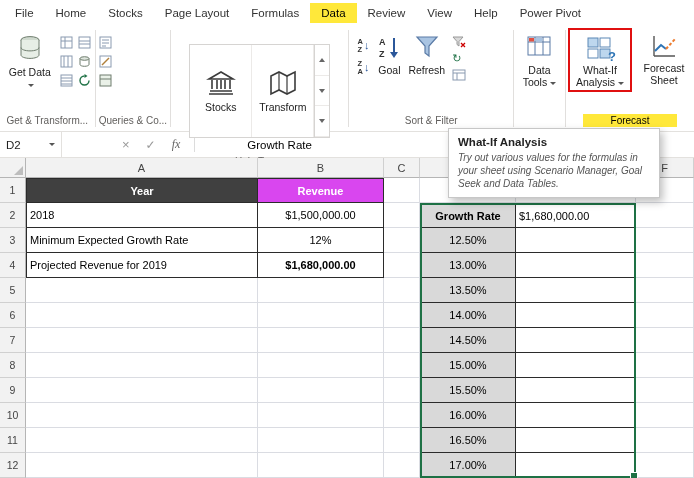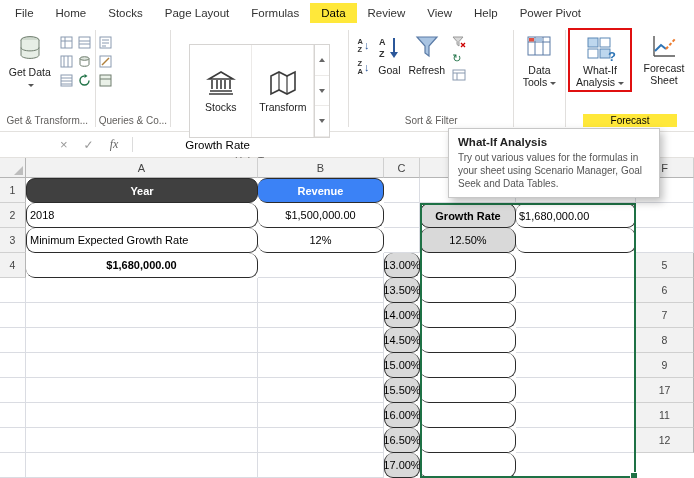--- a/index.html
+++ b/index.html
@@ -64,40 +64,40 @@
   .c  { border-right:1px solid #dadce2; border-bottom:1px solid #dadce2; background:#fff;
         font-size:11px; color:#000; display:flex; align-items:center; padding:0 3px;
         white-space:nowrap; overflow:hidden; }
   .ch { background:#f2f2f2; justify-content:center; color:#444; border-right:1px solid #d0d0d0;
         border-bottom:1px solid #b5b5b5; }
   .rh { background:#f2f2f2; justify-content:center; color:#444; font-size:10.5px;
         border-right:1px solid #b5b5b5; border-bottom:1px solid #d0d0d0; }
   .corner { background:#f2f2f2; position:relative; border-right:1px solid #b5b5b5; border-bottom:1px solid #b5b5b5; }
   .corner .tri { position:absolute; right:2px; bottom:2px; width:0; height:0;
                  border-left:9px solid transparent; border-bottom:9px solid #bdbdbd; }
-  .bd { border-right:1px solid #2b2b2b; border-bottom:1px solid #2b2b2b;border-radius:9px; }
+  .bd { border-right:1px solid #2b2b2b; border-bottom:1px solid #2b2b2b; }
   .bl { border-left:1px solid #2b2b2b; }
   .bt { border-top:1px solid #2b2b2b; }
   .dark-h  { background:#404040; color:#fff; font-weight:bold; justify-content:center; }
-  .green-h { background:#3b82f6; color:#fff; font-weight:bold; justify-content:center; }
+  .green-h { background:#d946ef; color:#fff; font-weight:bold; justify-content:center; }
   .gray { background:#d9d9d9; }
   .bold { font-weight:bold; }
   .center { justify-content:center; }
 
   .sel-range { position:absolute; left:420px; top:45px; width:216px; height:275px;
                border:2px solid #1e7145; pointer-events:none; z-index:5; }
   .sel-range::after { content:''; position:absolute; right:-4px; bottom:-4px; width:6px; height:6px;
                       background:#1e7145; border:1px solid #fff; }
 
   
   .tooltip { position:absolute; left:448px; top:128px; width:212px; background:#fff;
              border:1px solid #c7c7c7; box-shadow:3px 4px 8px rgba(0,0,0,.25);
              padding:7px 9px; z-index:50; }
   .tt-title { font-size:11.5px; font-weight:bold; color:#222; margin-bottom:4px; }
-  .tt-body  { font-size:10px; color:#555; line-height:1.28; }
+  .tt-body  { font-size:10px; color:#555; line-height:1.28;font-style:italic; }
 
   svg { display:block; }
 </style>
 </head>
 <body>
 
 <div class="tabs">
   <span class="tab">File</span>
   <span class="tab">Home</span>
   <span class="tab">Stocks</span>
@@ -342,20 +342,24 @@
           </svg>
         </span>
         <div class="lbl"><span>Forecast Sheet</span></div>
       </div>
     </div>
     <div class="group-label"><span class="ylabel">Forecast</span></div>
   </div>
 </div>
 
 <div class="fbar">
+  <div class="namebox">
+    <span>D2</span>
+    <span class="caret"></span>
+  </div>
   <span class="fx-x">×</span>
   <span class="fx-check">✓</span>
   <span class="fx-fx">fx</span>
   <div class="fdiv"></div>
   <div class="fvalue">Growth Rate</div>
 </div>
 
 <div id="sheet">
   <div id="grid">
 
@@ -387,20 +391,21 @@
 
     <div class="c rh">3</div>
     <div class="c bd bl">Minimum Expected Growth Rate</div>
     <div class="c bd center">12%</div>
     <div class="c"></div>
     <div class="c bd bl gray center">12.50%</div>
     <div class="c bd"></div>
     <div class="c"></div>
 
     <div class="c rh">4</div>
+    <div class="c bd bl">Projected Revenue for 2019</div>
     <div class="c bd center bold">$1,680,000.00</div>
     <div class="c"></div>
     <div class="c bd bl gray center">13.00%</div>
     <div class="c bd"></div>
     <div class="c"></div>
 
     <div class="c rh">5</div>
     <div class="c"></div>
     <div class="c"></div>
     <div class="c"></div>
@@ -433,21 +438,21 @@
     <div class="c"></div>
 
     <div class="c rh">9</div>
     <div class="c"></div>
     <div class="c"></div>
     <div class="c"></div>
     <div class="c bd bl gray center">15.50%</div>
     <div class="c bd"></div>
     <div class="c"></div>
 
-    <div class="c rh">17</div>
+    <div class="c rh">10</div>
     <div class="c"></div>
     <div class="c"></div>
     <div class="c"></div>
     <div class="c bd bl gray center">16.00%</div>
     <div class="c bd"></div>
     <div class="c"></div>
 
     <div class="c rh">11</div>
     <div class="c"></div>
     <div class="c"></div>

